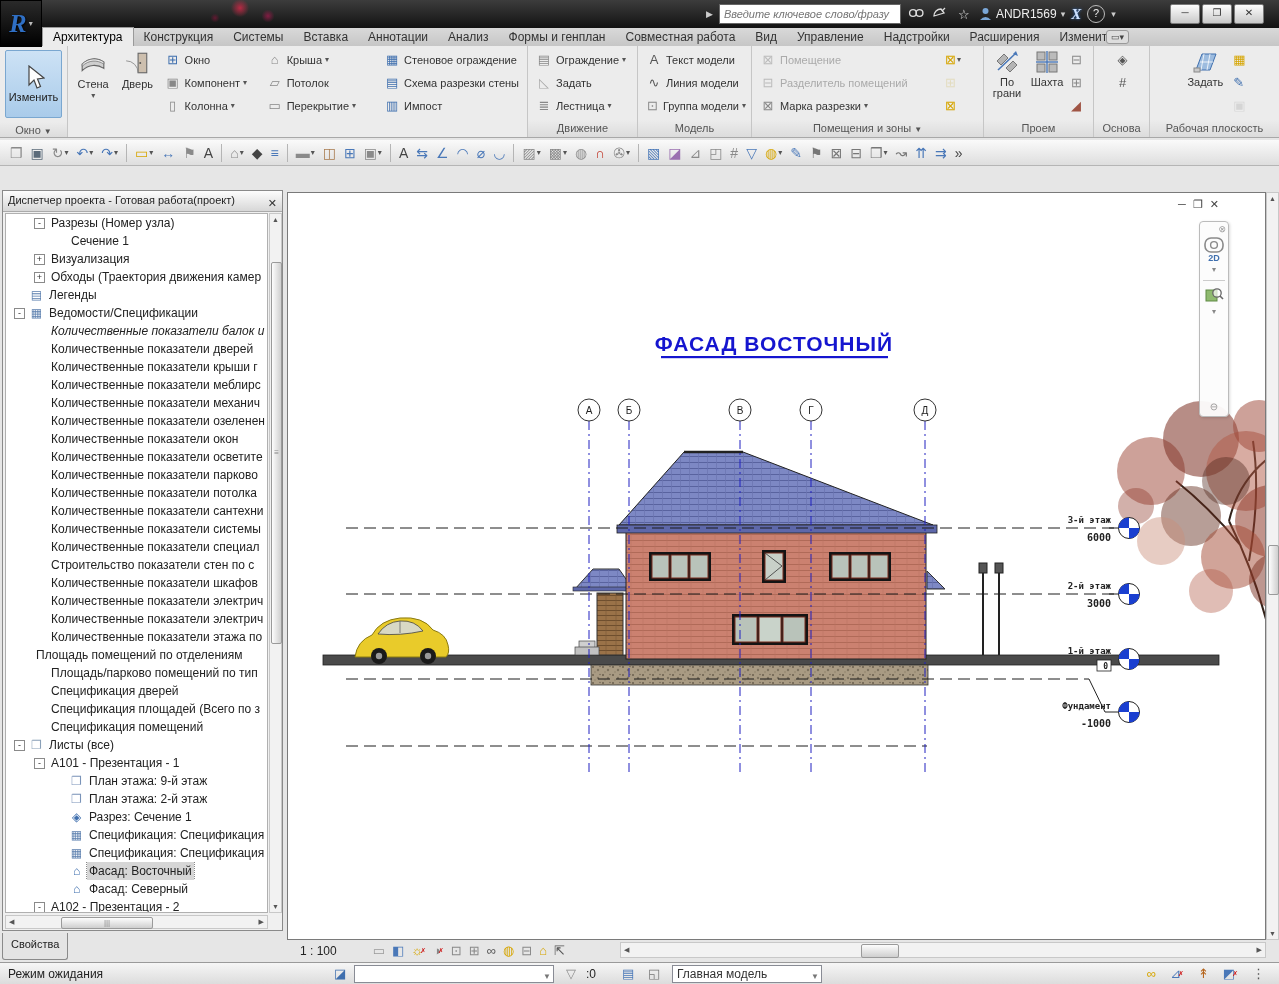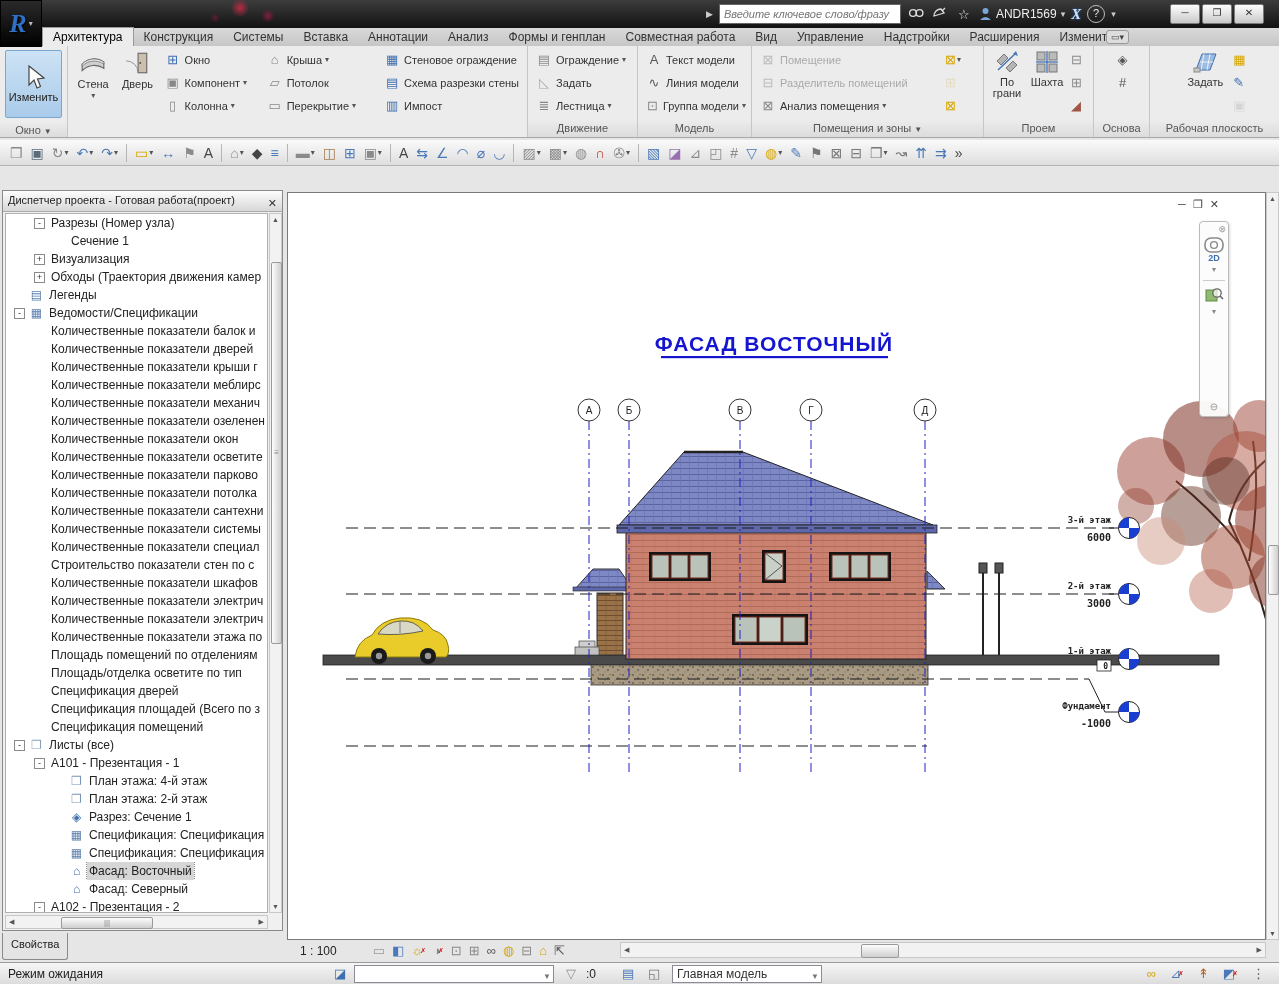--- a/index.html
+++ b/index.html
@@ -346,21 +346,21 @@
   </div>
 
   <div class="rbtn disabled">
     <span class="rg" style="color: rgb(187, 187, 187);">⊟</span>
     <span class="rl">Разделитель помещений</span>
 
   </div>
 
   <div class="rbtn">
     <span class="rg" style="color: rgb(136, 136, 136);">⊠</span>
-    <span class="rl">Анализ помещения</span>
+    <span class="rl">Марка разрезки</span>
     <span class="ra">▾</span>
   </div>
 </div>
         <div class="ricol">
   <div class="ricon">
     <span class="rg" style="color: rgb(214, 165, 0);">⊠</span>
     <span class="ra">▾</span>
   </div>
 
   <div class="ricon disabled">
@@ -703,21 +703,21 @@
     <span class="tic" style="color: rgb(91, 127, 174);">▤</span>
     <span class="tlb">Легенды</span>
   </div>
 
   <div class="trow" style="padding-left: 8px;">
     <span class="ttog">-</span>
     <span class="tic" style="color: rgb(91, 127, 174);">▦</span>
     <span class="tlb">Ведомости/Спецификации</span>
   </div>
 
-  <div class="trow" style="padding-left: 28px;">
+  <div class="trow" style="padding-left: 28px; font-style: italic;">
     <span class="ttog"></span>
 
     <span class="tlb">Количественные показатели балок и</span>
   </div>
 
   <div class="trow" style="padding-left: 28px;">
     <span class="ttog"></span>
 
     <span class="tlb">Количественные показатели дверей</span>
   </div>
@@ -811,30 +811,30 @@
 
     <span class="tlb">Количественные показатели электрич</span>
   </div>
 
   <div class="trow" style="padding-left: 28px;">
     <span class="ttog"></span>
 
     <span class="tlb">Количественные показатели этажа по</span>
   </div>
 
-  <div class="trow" style="padding-left: 28px;">
+  <div class="trow" style="padding-left: 13px;">
     <span class="ttog"></span>
 
     <span class="tlb">Площадь помещений по отделениям</span>
   </div>
 
   <div class="trow" style="padding-left: 28px;">
     <span class="ttog"></span>
 
-    <span class="tlb">Площадь/отделка осветите по тип</span>
+    <span class="tlb">Площадь/парково помещений по тип</span>
   </div>
 
   <div class="trow" style="padding-left: 28px;">
     <span class="ttog"></span>
 
     <span class="tlb">Спецификация дверей</span>
   </div>
 
   <div class="trow" style="padding-left: 28px;">
     <span class="ttog"></span>
@@ -856,21 +856,21 @@
 
   <div class="trow" style="padding-left: 28px;">
     <span class="ttog">-</span>
 
     <span class="tlb">А101 - Презентация - 1</span>
   </div>
 
   <div class="trow" style="padding-left: 48px;">
     <span class="ttog"></span>
     <span class="tic" style="color: rgb(122, 147, 184);">❐</span>
-    <span class="tlb">План этажа: 4-й этаж</span>
+    <span class="tlb">План этажа: 9-й этаж</span>
   </div>
 
   <div class="trow" style="padding-left: 48px;">
     <span class="ttog"></span>
     <span class="tic" style="color: rgb(122, 147, 184);">❐</span>
     <span class="tlb">План этажа: 2-й этаж</span>
   </div>
 
   <div class="trow" style="padding-left: 48px;">
     <span class="ttog"></span>

